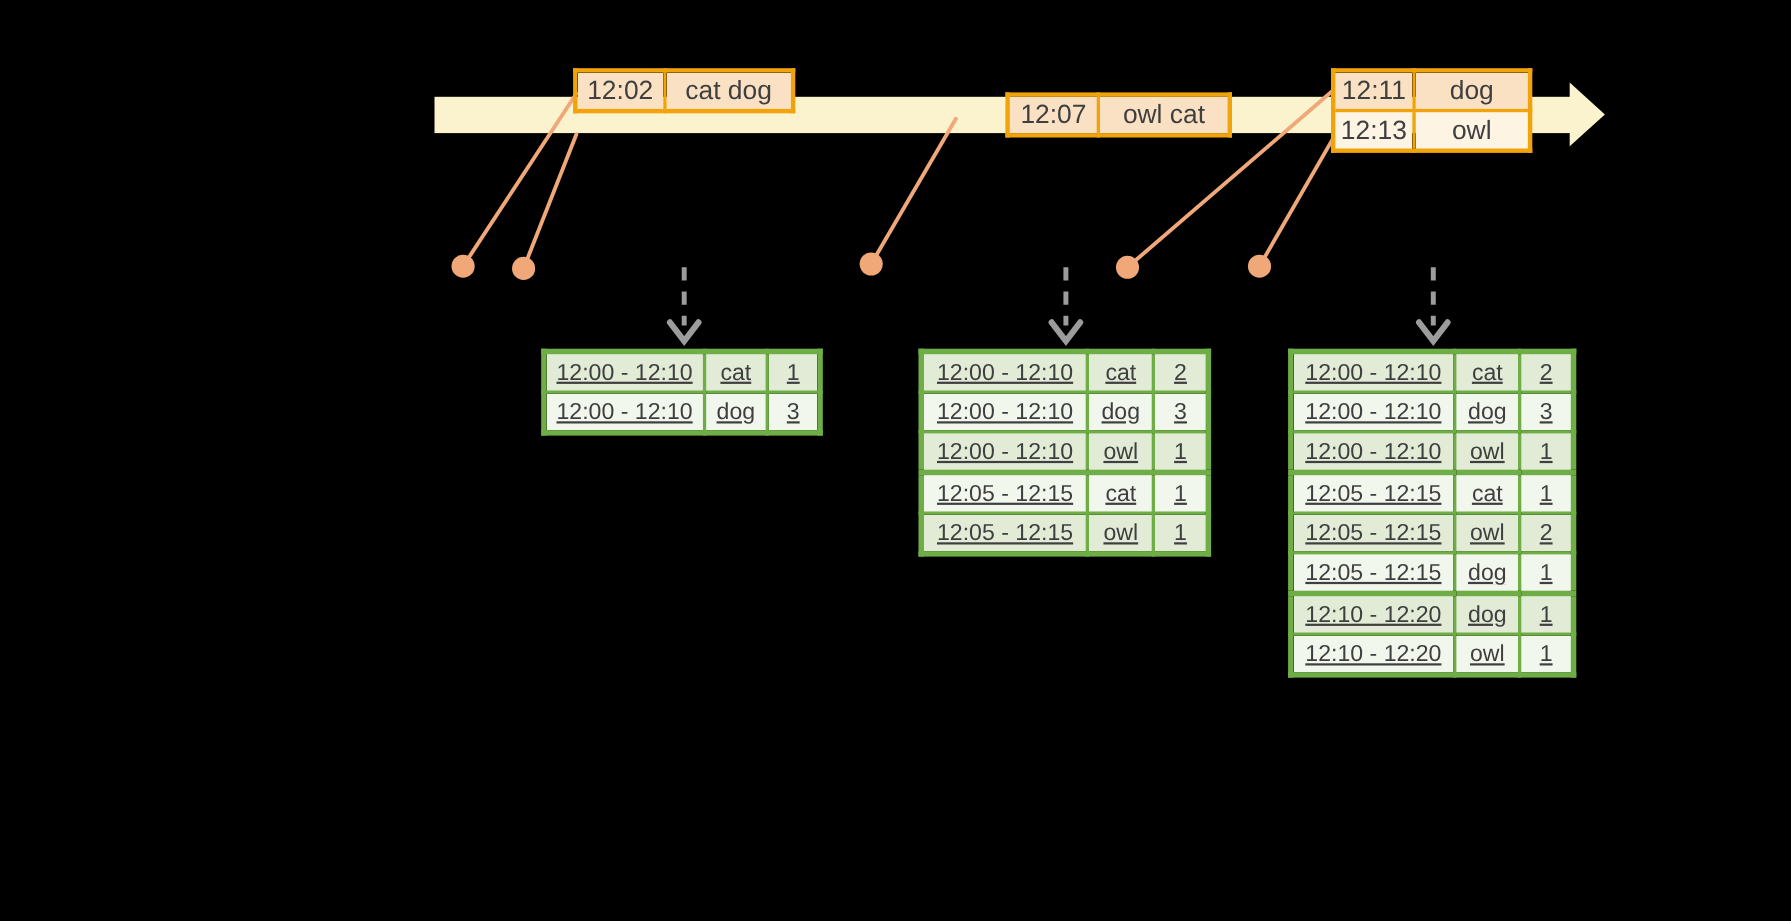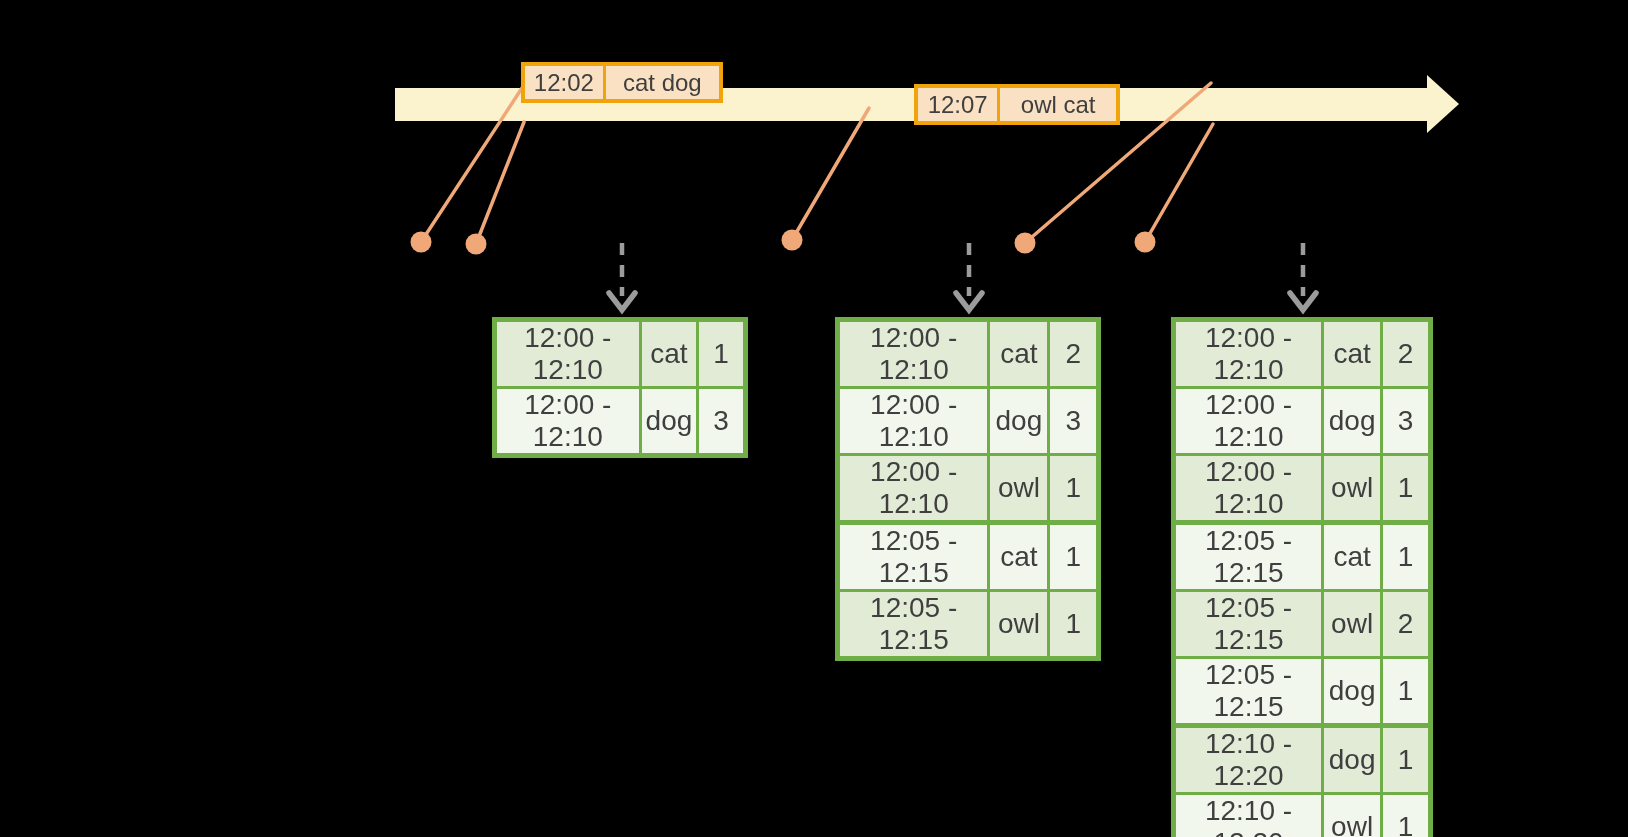--- a/index.html
+++ b/index.html
@@ -13,21 +13,21 @@
 
   
   .event-box{border:4px solid #F0A30A;font-size:24px;}
   .event-box td{border:3px solid #F0A30A;height:33px;text-align:center;padding:0 4px;overflow:hidden;}
   .event-box tr:nth-child(odd) td{background:#FAE1C4;}
   .event-box tr:nth-child(even) td{background:#FDF4E3;}
   .ec-time{width:41%;}
   .ec-words{width:59%;}
 
   
-  .result-table{border:5px solid #6FAE46;font-size:28px;}
+  .result-table{border:5px solid #6FAE46;font-size:21px;text-decoration:underline;}
   .result-table td{border:3px solid #6FAE46;height:33px;text-align:center;padding:0 2px;overflow:hidden;}
   .result-table tr:nth-child(odd) td{background:#E1EBD6;}
   .result-table tr:nth-child(even) td{background:#F2F7EE;}
   .result-table tr.group-start td{border-top-width:5px;}
   .rc-window{width:58%;}
   .rc-word{width:23%;}
   .rc-count{width:19%;}
 </style>
 </head>
 <body>
@@ -83,20 +83,36 @@
         <col class="ec-words">
       </colgroup>
     <tbody>
         <tr>
           <td>12:07</td>
           <td>owl cat</td>
         </tr>
       </tbody>
   </table>
 
+  <table class="event-box" style="left:1210px;top:62px;width:183px;">
+    <colgroup>
+        <col class="ec-time">
+        <col class="ec-words">
+      </colgroup>
+    <tbody>
+        <tr>
+          <td>12:11</td>
+          <td>dog</td>
+        </tr>
+        <tr class="group-start">
+          <td>12:13</td>
+          <td>owl</td>
+        </tr>
+      </tbody>
+  </table>
 
   <table class="result-table" style="left:492px;top:317px;width:256px;">
     <colgroup>
         <col class="rc-window">
         <col class="rc-word">
         <col class="rc-count">
       </colgroup>
     <tbody>
         <tr>
           <td>12:00 - 12:10</td>

